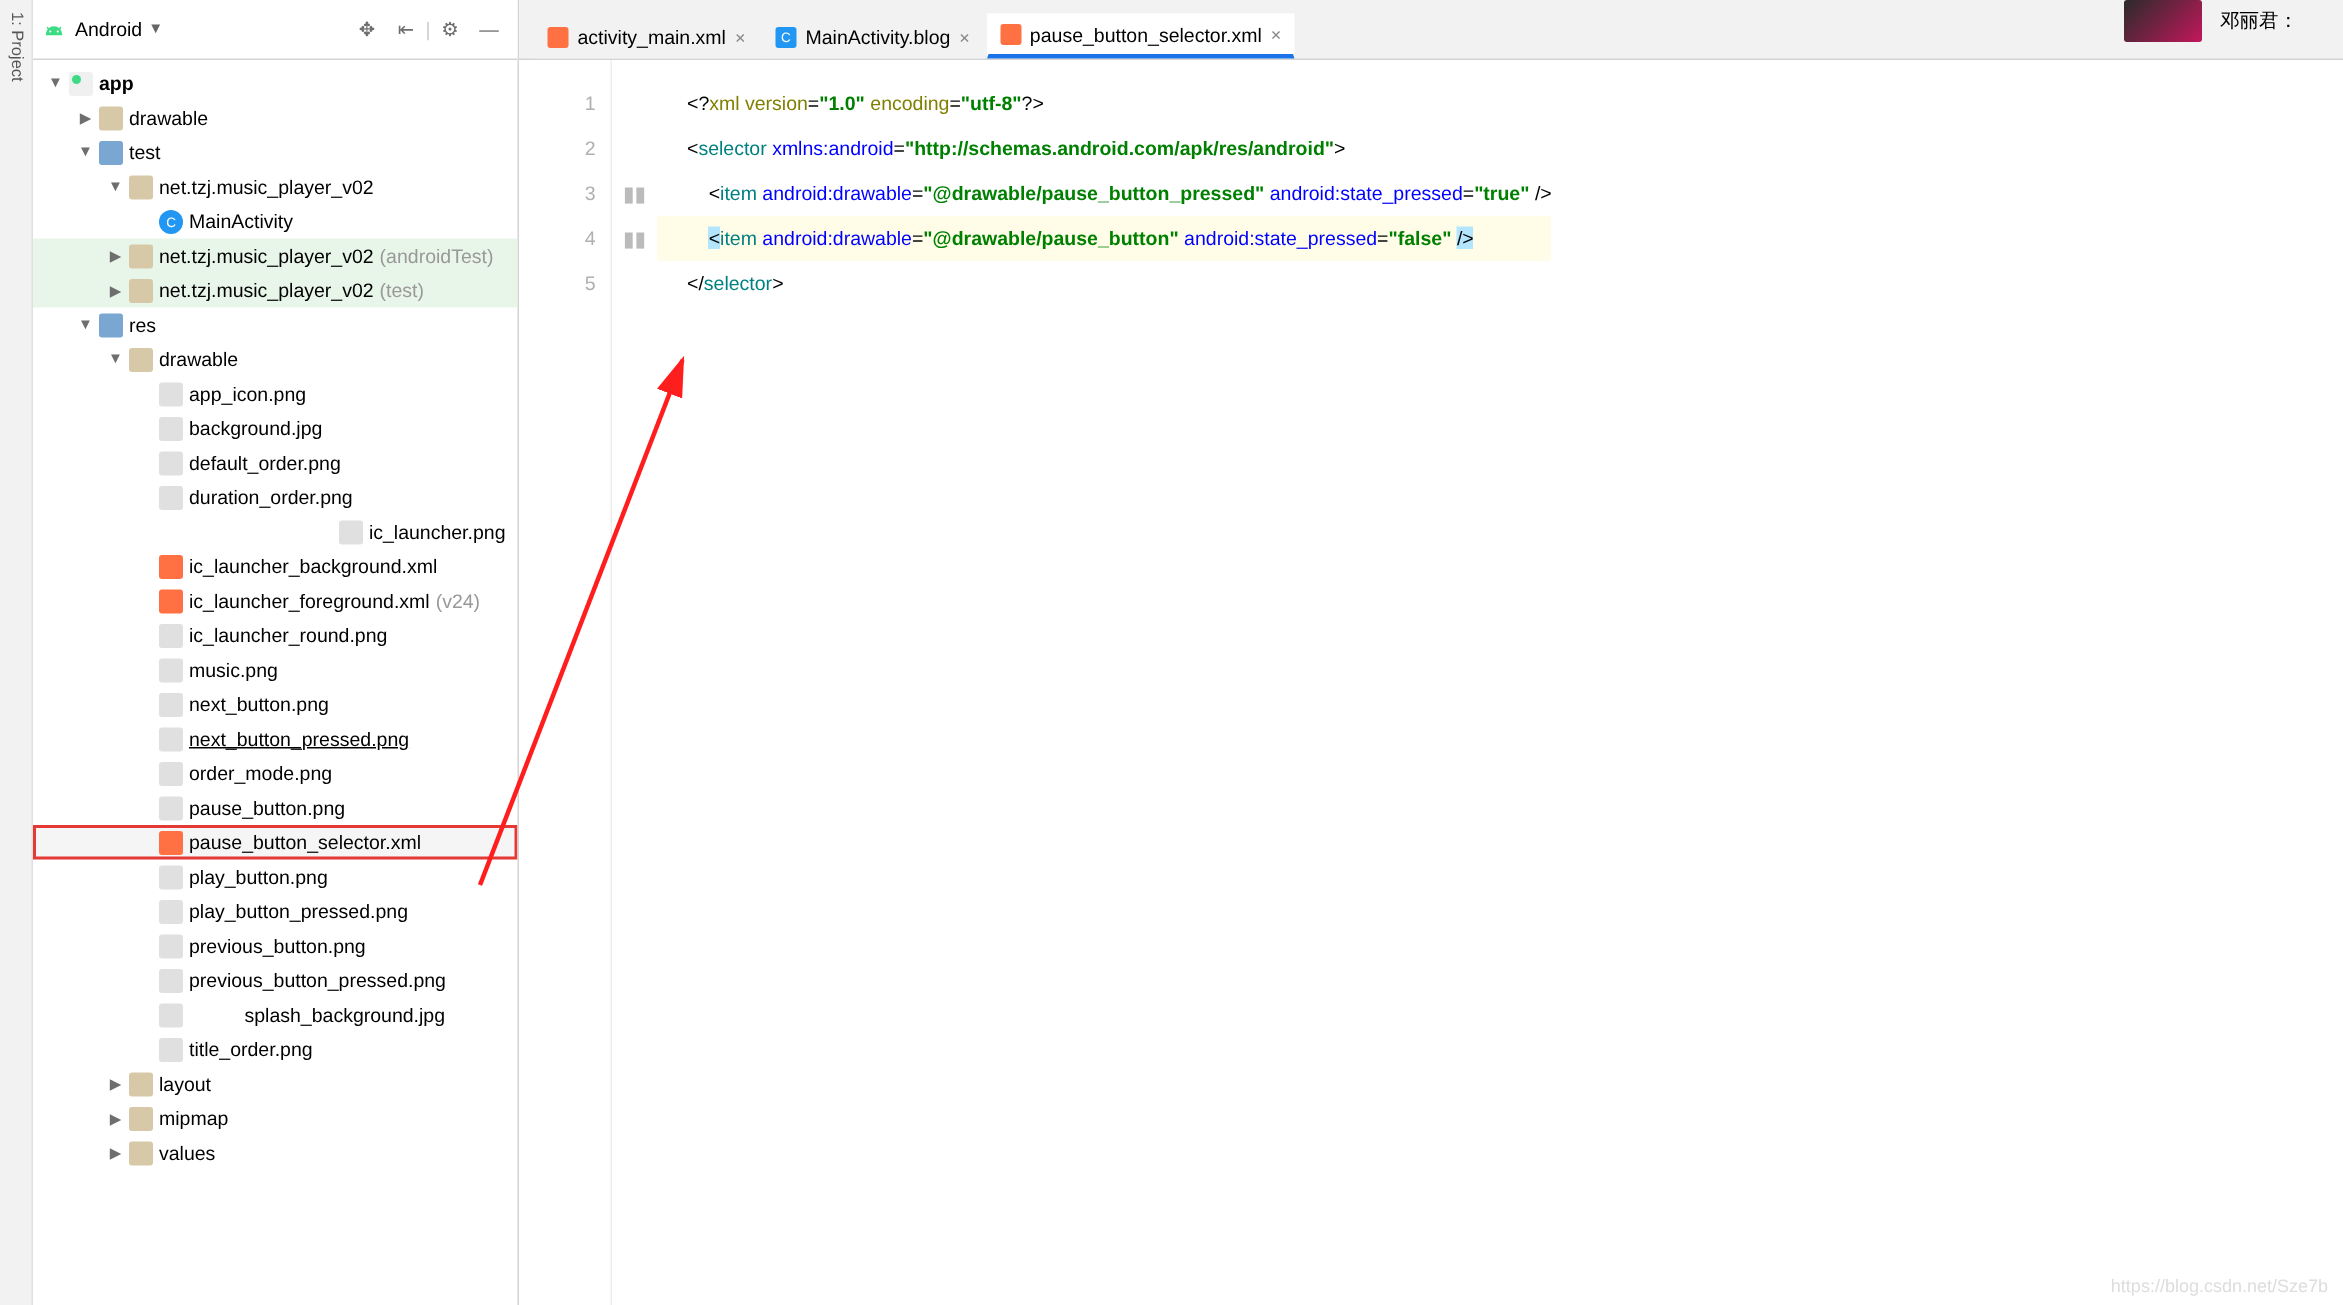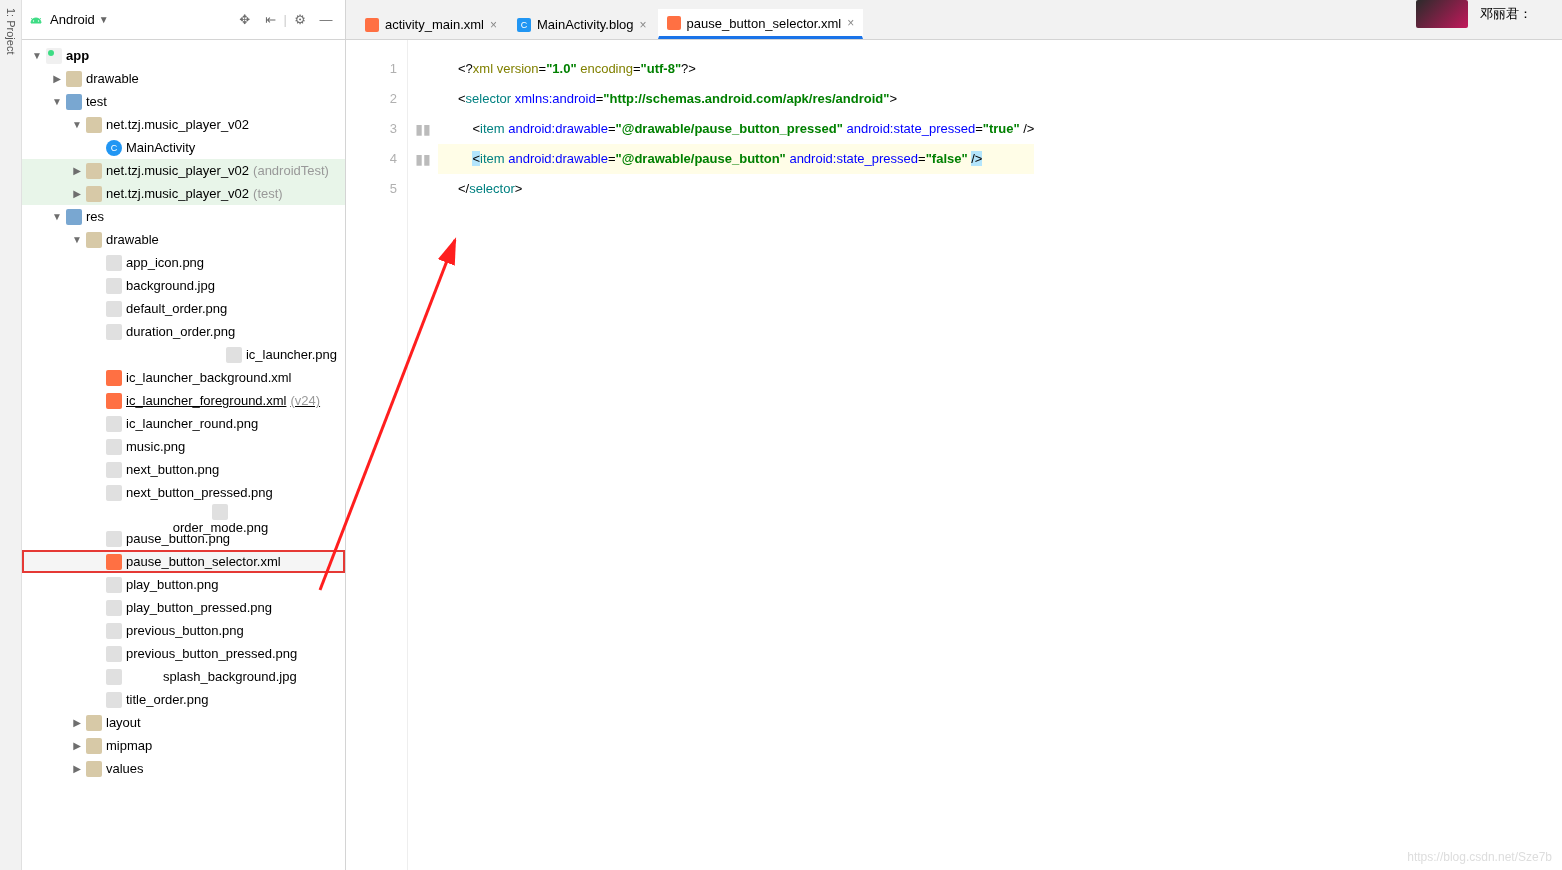--- a/index.html
+++ b/index.html
@@ -157,42 +157,42 @@
               <span class="label">duration_order.png</span>
             </div>
             <div class="tree-item" style="padding-left: 82px; justify-content: flex-end;">
               <span class="icon ic-png"></span>
               <span class="label">ic_launcher.png</span>
             </div>
             <div class="tree-item" style="padding-left: 82px;">
               <span class="icon ic-xml"></span>
               <span class="label">ic_launcher_background.xml</span>
             </div>
-            <div class="tree-item" style="padding-left: 82px; text-decoration: underline;">
+            <div class="tree-item" style="padding-left: 82px;">
               <span class="icon ic-xml"></span>
               <span class="label">ic_launcher_foreground.xml</span>
               <span class="suffix">(v24)</span>
             </div>
             <div class="tree-item" style="padding-left: 82px;">
               <span class="icon ic-png"></span>
               <span class="label">ic_launcher_round.png</span>
             </div>
             <div class="tree-item" style="padding-left: 82px; align-items: center;">
               <span class="icon ic-png"></span>
               <span class="label">music.png</span>
             </div>
             <div class="tree-item" style="padding-left: 82px;">
               <span class="icon ic-png"></span>
               <span class="label">next_button.png</span>
             </div>
-            <div class="tree-item" style="padding-left: 82px;">
+            <div class="tree-item" style="padding-left: 82px; text-decoration: underline;">
               <span class="icon ic-png"></span>
               <span class="label">next_button_pressed.png</span>
             </div>
-            <div class="tree-item" style="padding-left: 82px; flex-direction: column;">
+            <div class="tree-item" style="padding-left: 82px;">
               <span class="icon ic-png"></span>
               <span class="label">order_mode.png</span>
             </div>
             <div class="tree-item" style="padding-left: 82px;">
               <span class="icon ic-png"></span>
               <span class="label">pause_button.png</span>
             </div>
             <div class="tree-item selected" style="padding-left: 82px;">
               <span class="icon ic-xml"></span>
               <span class="label">pause_button_selector.xml</span>

